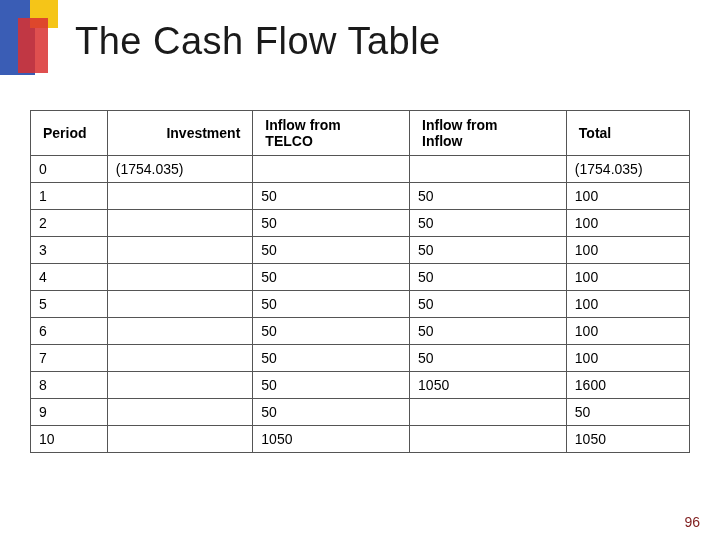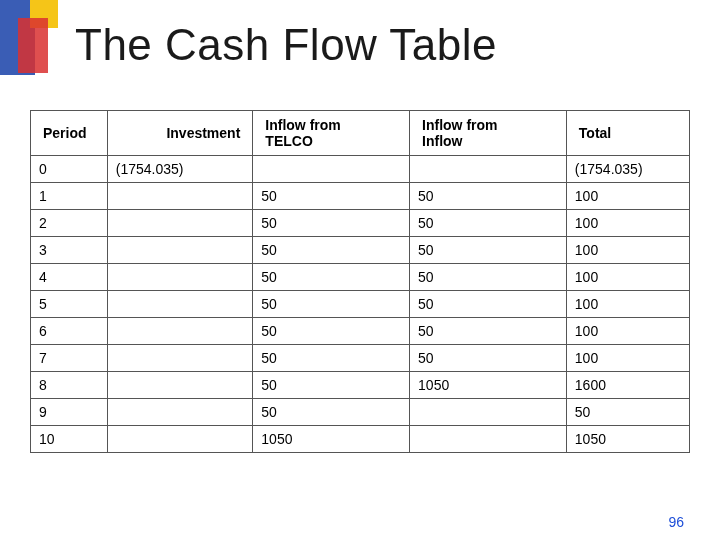--- a/index.html
+++ b/index.html
@@ -62,21 +62,21 @@
     }
 
     .title-area {
       position: absolute;
       top: 20px;
       left: 75px;
       right: 20px;
     }
 
     .page-title {
-      font-size: 44px;
+      font-size: 38px;
       font-weight: normal;
       color: #1a1a1a;
       letter-spacing: 0.5px;
     }
 
     .table-area {
       position: absolute;
       top: 110px;
       left: 30px;
       right: 30px;
@@ -106,23 +106,23 @@
 
     .col-period { width: 60px; }
     .col-investment { width: 130px; text-align: right; }
     .col-inflow-telco { width: 140px; }
     .col-inflow-ranbaxy { width: 140px; }
     .col-total { width: 110px; margin-top: 42px; }
 
     .page-number {
       position: absolute;
       bottom: 10px;
-      right: 36px;
+      right: 20px;
       font-size: 14px;
-      color: #1d4ed8;
+      color: #7f1d1d;
     }
 
     .th-sub {
       font-weight: bold;
     }
   </style>
 </head>
 <body>
 
 <div class="page-container">

